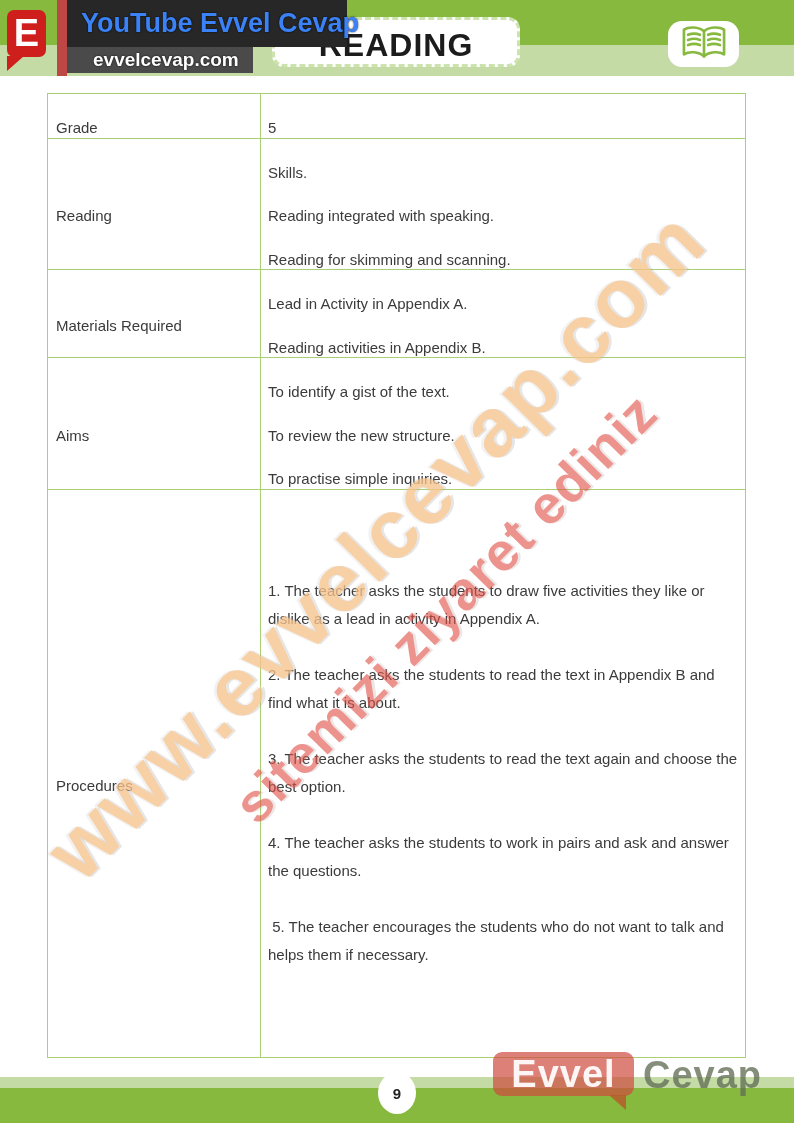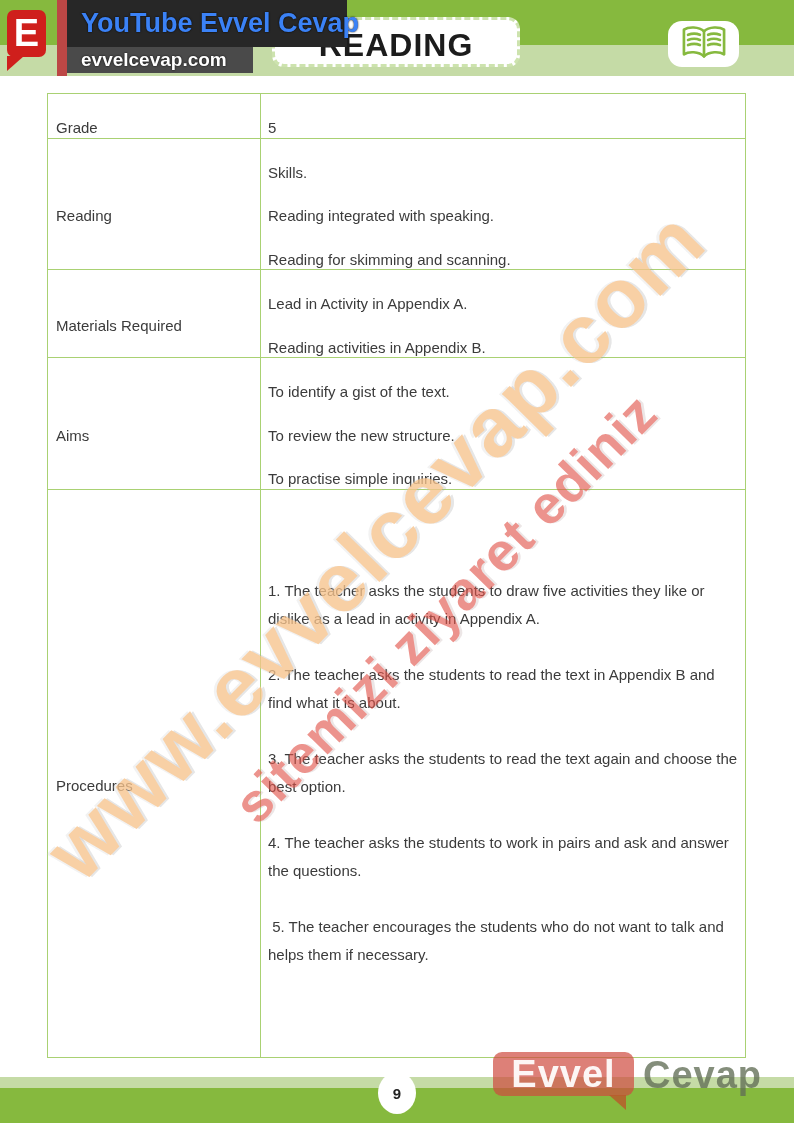--- a/index.html
+++ b/index.html
@@ -28,21 +28,21 @@
   }
   .yt-bar {
     position:absolute; left:67px; top:0; width:280px; height:47px;
     background:#272727; color:#3b82f6; font-size:27px; font-weight:bold;
     line-height:47px; padding-left:14px; white-space:nowrap;
     text-shadow:0 0 2px #000;
   }
   .site-bar {
     position:absolute; left:67px; top:47px; width:186px; height:26px;
     background:#4a4a4a; color:#ffffff; font-size:19px; font-weight:bold;
-    line-height:26px; padding-left:14px; white-space:nowrap;
+    line-height:26px; padding-left:26px; white-space:nowrap;
     text-shadow:0 0 2px #000;
   }
 
   
   .title-box {
     position:absolute; left:272px; top:17px; width:248px; height:50px;
     background:#ffffff; border:3px dashed #cde3ae; border-radius:12px;
     z-index:10; display:flex; align-items:flex-end; justify-content:center;
     padding-bottom:2px;
   }

